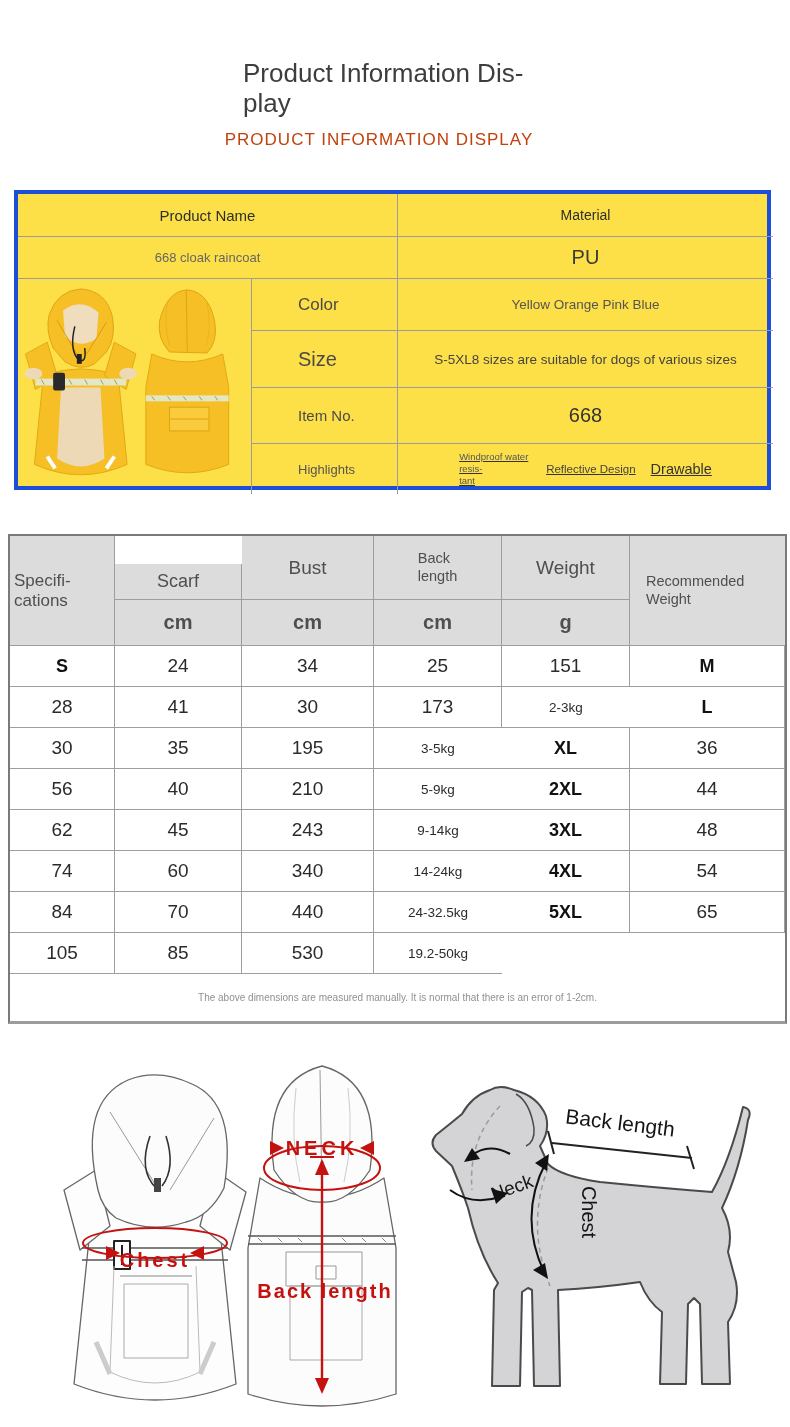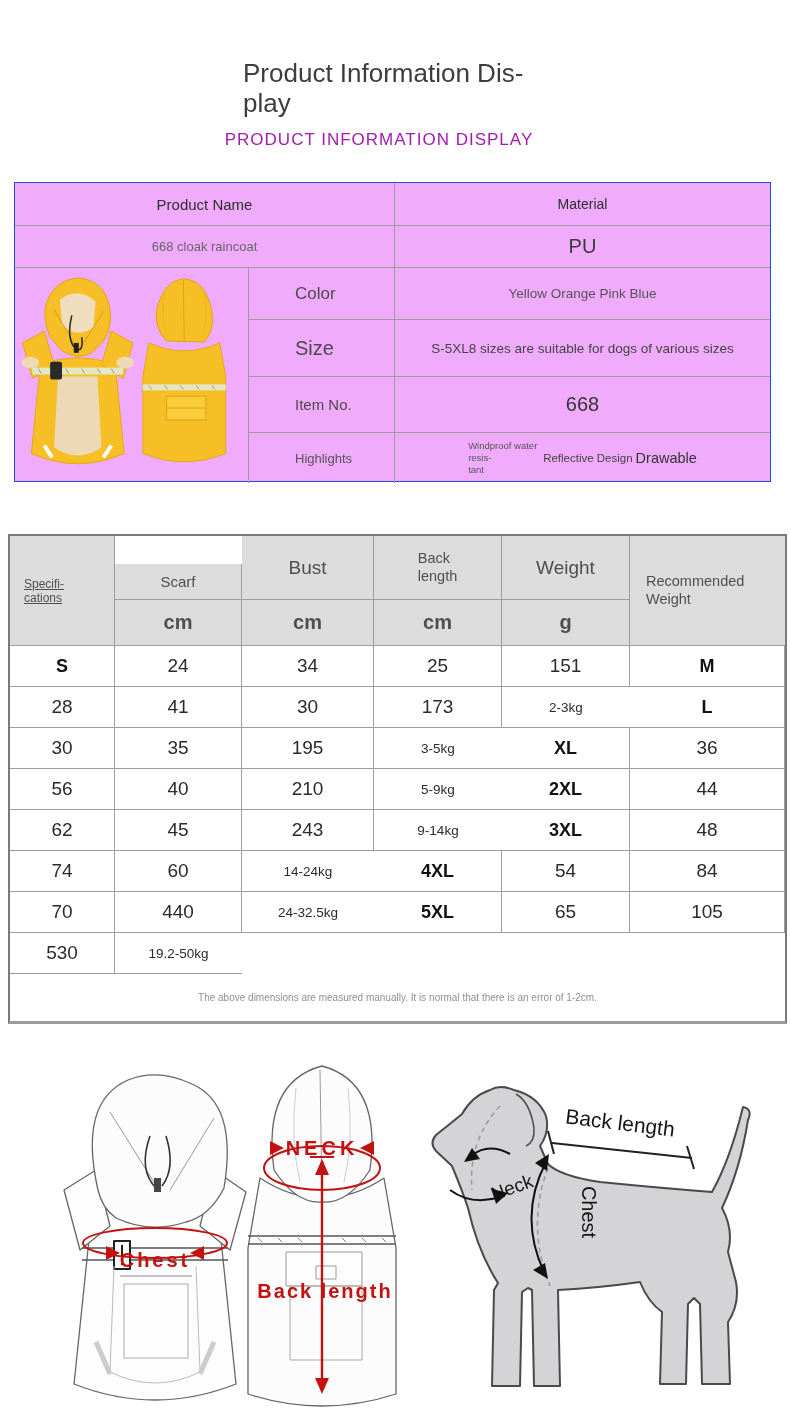--- a/index.html
+++ b/index.html
@@ -4,59 +4,59 @@
 <style>
   html,body{margin:0;padding:0;background:#fff;}
   .canvas{position:relative;width:790px;height:1427px;background:#fff;overflow:hidden;
           font-family:"Liberation Sans", sans-serif;color:#333;}
   .preline{white-space:pre-line;}
 
   
   .page-title{position:absolute;left:243px;top:58px;width:310px;
     font-size:26px;line-height:1.17;color:#3d3d3d;text-align:left;}
   .page-subtitle{position:absolute;left:0;top:130px;width:758px;text-align:center;
-    font-size:17px;color:#a21caf;letter-spacing:1px;}
-
-  
-  .info-table{position:absolute;left:14px;top:182px;width:757px;height:300px;
+    font-size:17px;color:#c2410c;letter-spacing:1px;}
+
+  
+  .info-table{position:absolute;left:14px;top:190px;width:757px;height:300px;
     display:grid;grid-template-columns:234px 146px 375px;
     grid-template-rows:43px 42px 52px 57px 56px 50px;
-    border:1px solid #1d4ed8;box-sizing:border-box;background:#f0abfc;}
+    border:4px solid #1d4ed8;box-sizing:border-box;background:#fde047;}
   .ic{display:flex;align-items:center;justify-content:center;
     border-right:1px solid #9c9c9c;border-bottom:1px solid #9c9c9c;
     box-sizing:border-box;text-align:center;}
   .ic.noR{border-right:none;} .ic.noB{border-bottom:none;}
   .i-pn{grid-area:1/1/2/3;font-size:15px;color:#2e2e2e;}
   .i-mat{grid-area:1/3/2/4;font-size:14px;color:#2e2e2e;}
   .i-pnv{grid-area:2/1/3/3;font-size:13px;color:#666;}
   .i-matv{grid-area:2/3/3/4;font-size:20px;color:#3a3a3a;}
   .i-img{grid-area:3/1/7/2;padding:0;}
   .i-cl{grid-area:3/2;} .i-cv{grid-area:3/3;font-size:13.5px;color:#555;}
   .i-sl{grid-area:4/2;} .i-sv{grid-area:4/3;font-size:13.5px;color:#444;padding:0 8px;}
   .i-il{grid-area:5/2;} .i-iv{grid-area:5/3;font-size:20px;color:#333;}
-  .i-hl{grid-area:6/2;} .i-hv{grid-area:6/3;gap:3px;}
+  .i-hl{grid-area:6/2;} .i-hv{grid-area:6/3;gap:15px;text-decoration:underline;}
   .lab{justify-content:flex-start;padding-left:46px;color:#4a4a4a;text-align:center;}
   .lab.f-color{font-size:17px;} .lab.f-size{font-size:20px;}
   .lab.f-item{font-size:15px;} .lab.f-high{font-size:13px;color:#555;}
   .hi1{font-size:9.5px;color:#555;text-align:left;width:72px;line-height:1.25;}
   .hi2{font-size:11.5px;color:#444;}
   .hi3{font-size:14.5px;color:#333;}
 
   
   .spec-table{position:absolute;left:8px;top:534px;width:775px;
     display:grid;grid-template-columns:105px 127px 132px 128px 128px 155px;
     grid-template-rows:64px 46px repeat(8,41px) 47px;
     border:2px solid #7a7a7a;border-bottom:3px solid #9c9c9c;box-sizing:content-box;background:#fff;}
   .sc{display:flex;align-items:center;justify-content:center;
     border-right:1px solid #9e9e9e;border-bottom:1px solid #9e9e9e;
     box-sizing:border-box;background:#fff;text-align:center;}
   .sc.hd{background:#dcdcdc;color:#4f4f4f;}
   .sc.noR{border-right:none;} .sc.noB{border-bottom:none;text-align:center;}
-  .s-spec{grid-area:1/1/3/2;font-size:12px;justify-content:flex-start;padding-left:14px;text-align:left;text-decoration:underline;}
-  .s-scarf{grid-area:1/2;font-size:15px;margin-top:28px;} .s-bust{grid-area:1/3;font-size:19px;}
+  .s-spec{grid-area:1/1/3/2;font-size:17px;justify-content:flex-start;padding-left:4px;text-align:left;}
+  .s-scarf{grid-area:1/2;font-size:18px;margin-top:28px;} .s-bust{grid-area:1/3;font-size:19px;}
   .s-back{grid-area:1/4;font-size:14.5px;line-height:1.2;text-align:left;}
   .s-weight{grid-area:1/5;font-size:19px;}
   .s-rec{grid-area:1/6/3/7;font-size:14.5px;justify-content:flex-start;padding-left:16px;text-align:left;line-height:1.2;}
   .s-u1{grid-area:2/2;} .s-u2{grid-area:2/3;} .s-u3{grid-area:2/4;} .s-u4{grid-area:2/5;}
   .unit{font-weight:bold;font-size:20px;color:#1f1f1f;}
   .sz{font-weight:bold;font-size:18px;color:#111;}
   .num{font-size:19px;color:#2b2b2b;}
   .rec{font-size:13.5px;color:#2b2b2b;}
   .s-note{grid-column:1/7;font-size:10px;color:#909090;}
 
@@ -173,32 +173,34 @@
     <div class="sc num">44</div>
     <div class="sc num">62</div>
     <div class="sc num">45</div>
     <div class="sc num">243</div>
     <div class="sc rec noR">9-14kg</div>
 
     <div class="sc sz">3XL</div>
     <div class="sc num">48</div>
     <div class="sc num">74</div>
     <div class="sc num">60</div>
+    <div class="sc num">340</div>
     <div class="sc rec noR">14-24kg</div>
 
     <div class="sc sz">4XL</div>
     <div class="sc num">54</div>
     <div class="sc num">84</div>
     <div class="sc num">70</div>
     <div class="sc num">440</div>
     <div class="sc rec noR">24-32.5kg</div>
 
     <div class="sc sz">5XL</div>
     <div class="sc num">65</div>
     <div class="sc num">105</div>
+    <div class="sc num">85</div>
     <div class="sc num">530</div>
     <div class="sc rec noR">19.2-50kg</div>
 
     <div class="sc s-note noR noB">The above dimensions are measured manually. It is normal that there is an error of 1-2cm.</div>
   </div>
 
   <svg class="diagram-svg" width="790" height="387" viewBox="0 0 790 387">
 
     <g stroke-linejoin="round">
       <path d="M95 142 Q155 122 215 142 L236 344 Q155 376 74 344 Z" fill="#fdfdfd" stroke="#666" stroke-width="1.3"></path>

